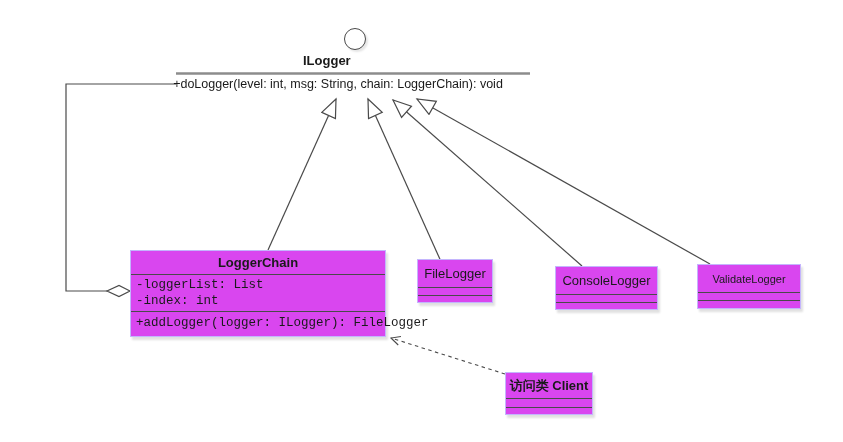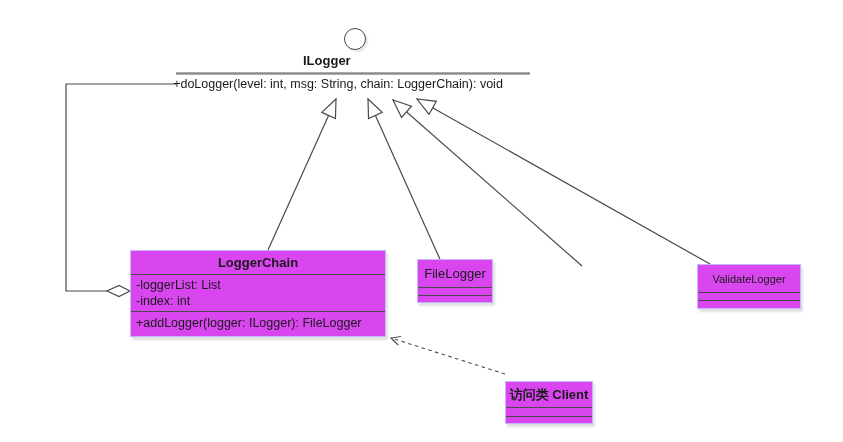--- a/index.html
+++ b/index.html
@@ -27,21 +27,21 @@
     font-weight: bold;
     font-size: 13px;
     text-align: center;
     display: flex;
     align-items: center;
     justify-content: center;
     white-space: nowrap;
     overflow: hidden;
   }
   .uml-sec { border-top: 1px solid #4a4a4a; box-sizing: border-box; }
-  .uml-text { font-size: 12.5px; line-height: 16px; white-space: nowrap; }
+  .uml-text { font-size: 12.5px; line-height: 16px; white-space: nowrap; font-family: Liberation Mono, monospace; }
 
   .lollipop-circle {
     position: absolute;
     left: 344px; top: 28px;
     width: 22px; height: 22px;
     border: 1px solid #4a4a4a;
     border-radius: 50%;
     background: #ffffff;
     box-shadow: 2px 2px 2px rgba(0,0,0,0.10);
     box-sizing: border-box;
@@ -102,26 +102,31 @@
       <div class="uml-text">+addLogger(logger: ILogger): FileLogger</div>
     </div>
   </div>
 
   <div class="uml-box" style="left:417px; top:259px; width:76px; height:44px;">
     <div class="uml-title" style="flex:0 0 27px; font-weight:normal; font-size:13px;">FileLogger</div>
     <div class="uml-sec" style="flex:0 0 8px;"></div>
     <div class="uml-sec" style="flex:1;"></div>
   </div>
 
+  <div class="uml-box" style="left:555px; top:266px; width:103px; height:44px;">
+    <div class="uml-title" style="flex:0 0 27px; font-weight:normal; font-size:13px;">ConsoleLogger</div>
+    <div class="uml-sec" style="flex:0 0 8px;"></div>
+    <div class="uml-sec" style="flex:1;"></div>
+  </div>
 
   <div class="uml-box" style="left:697px; top:264px; width:104px; height:45px;">
     <div class="uml-title" style="flex:0 0 27px; font-weight:normal; font-size:11px;">ValidateLogger</div>
     <div class="uml-sec" style="flex:0 0 8px;"></div>
     <div class="uml-sec" style="flex:1;"></div>
   </div>
 
-  <div class="uml-box" style="left:505px; top:372px; width:88px; height:43px;margin-top:9px;">
+  <div class="uml-box" style="left:505px; top:372px; width:88px; height:43px;">
     <div class="uml-title" style="flex:0 0 25px;">访问类 Client</div>
     <div class="uml-sec" style="flex:0 0 9px;"></div>
     <div class="uml-sec" style="flex:1;"></div>
   </div>
 
 </div>
 
 </body></html>

